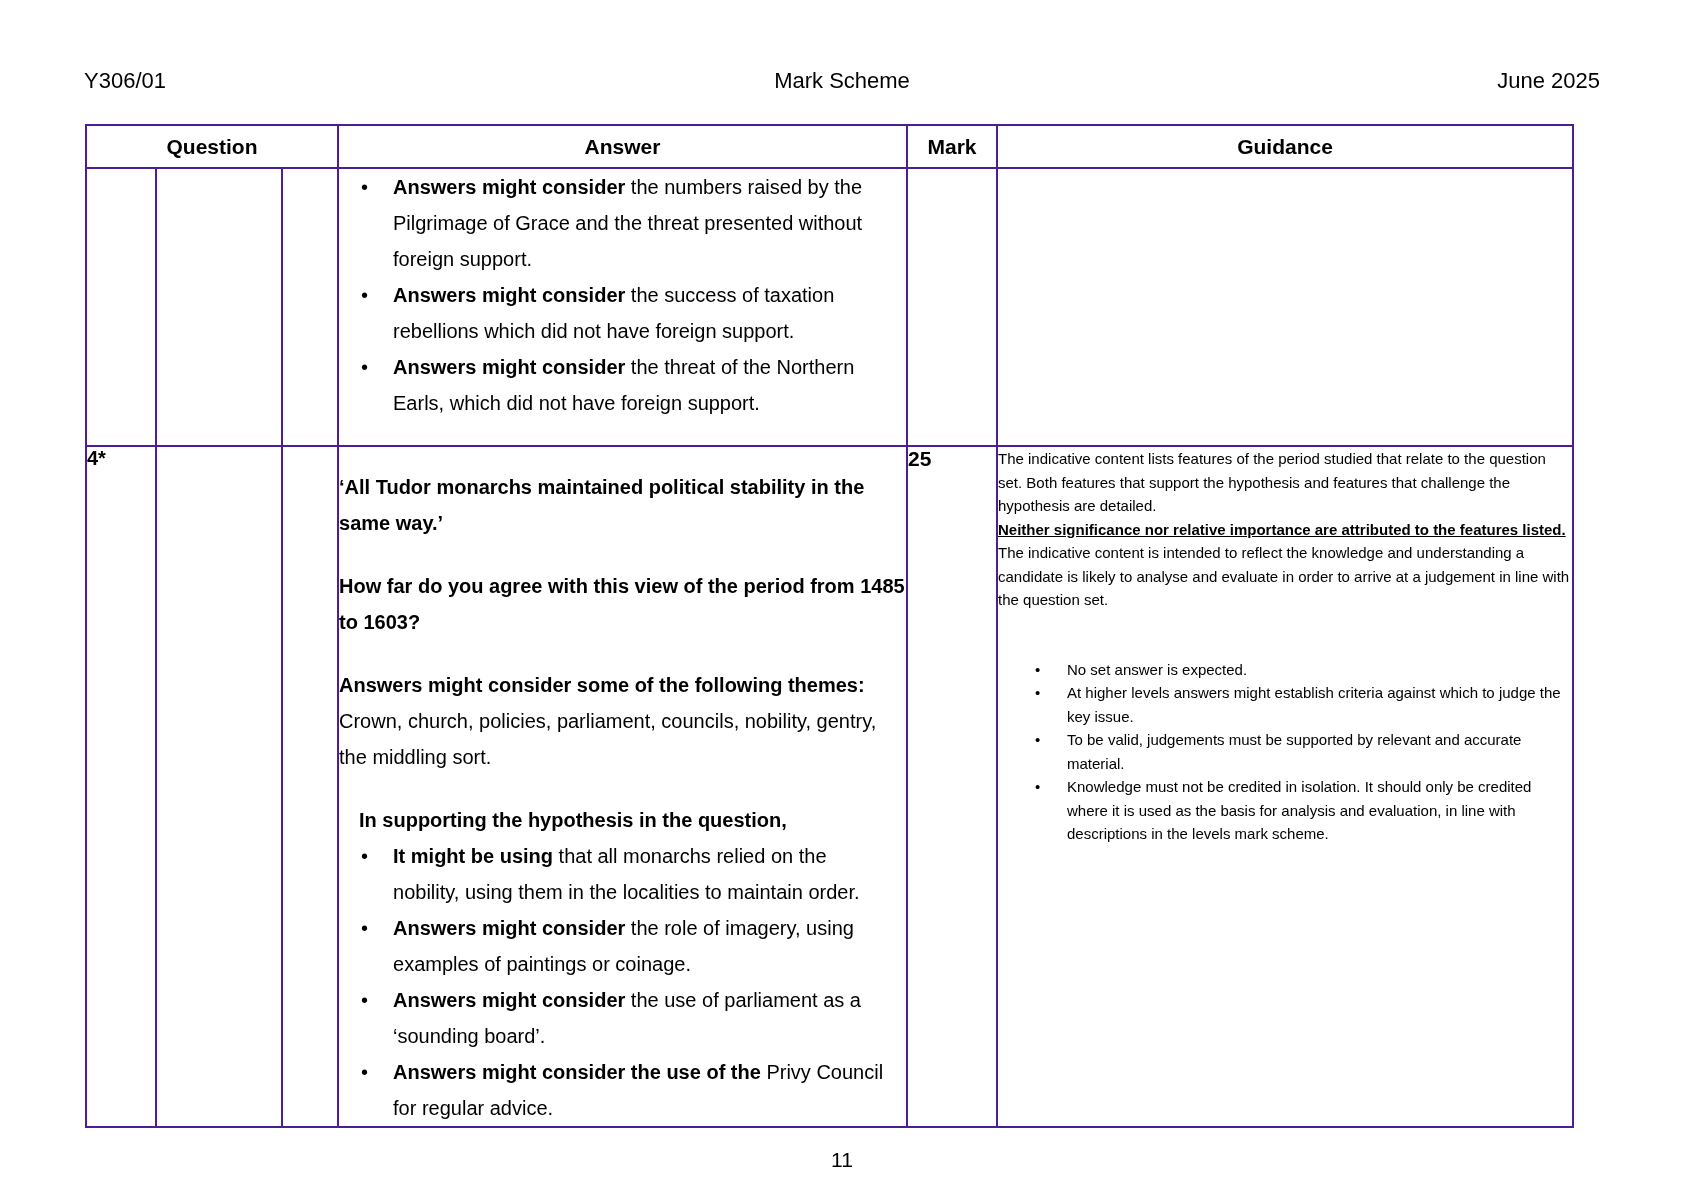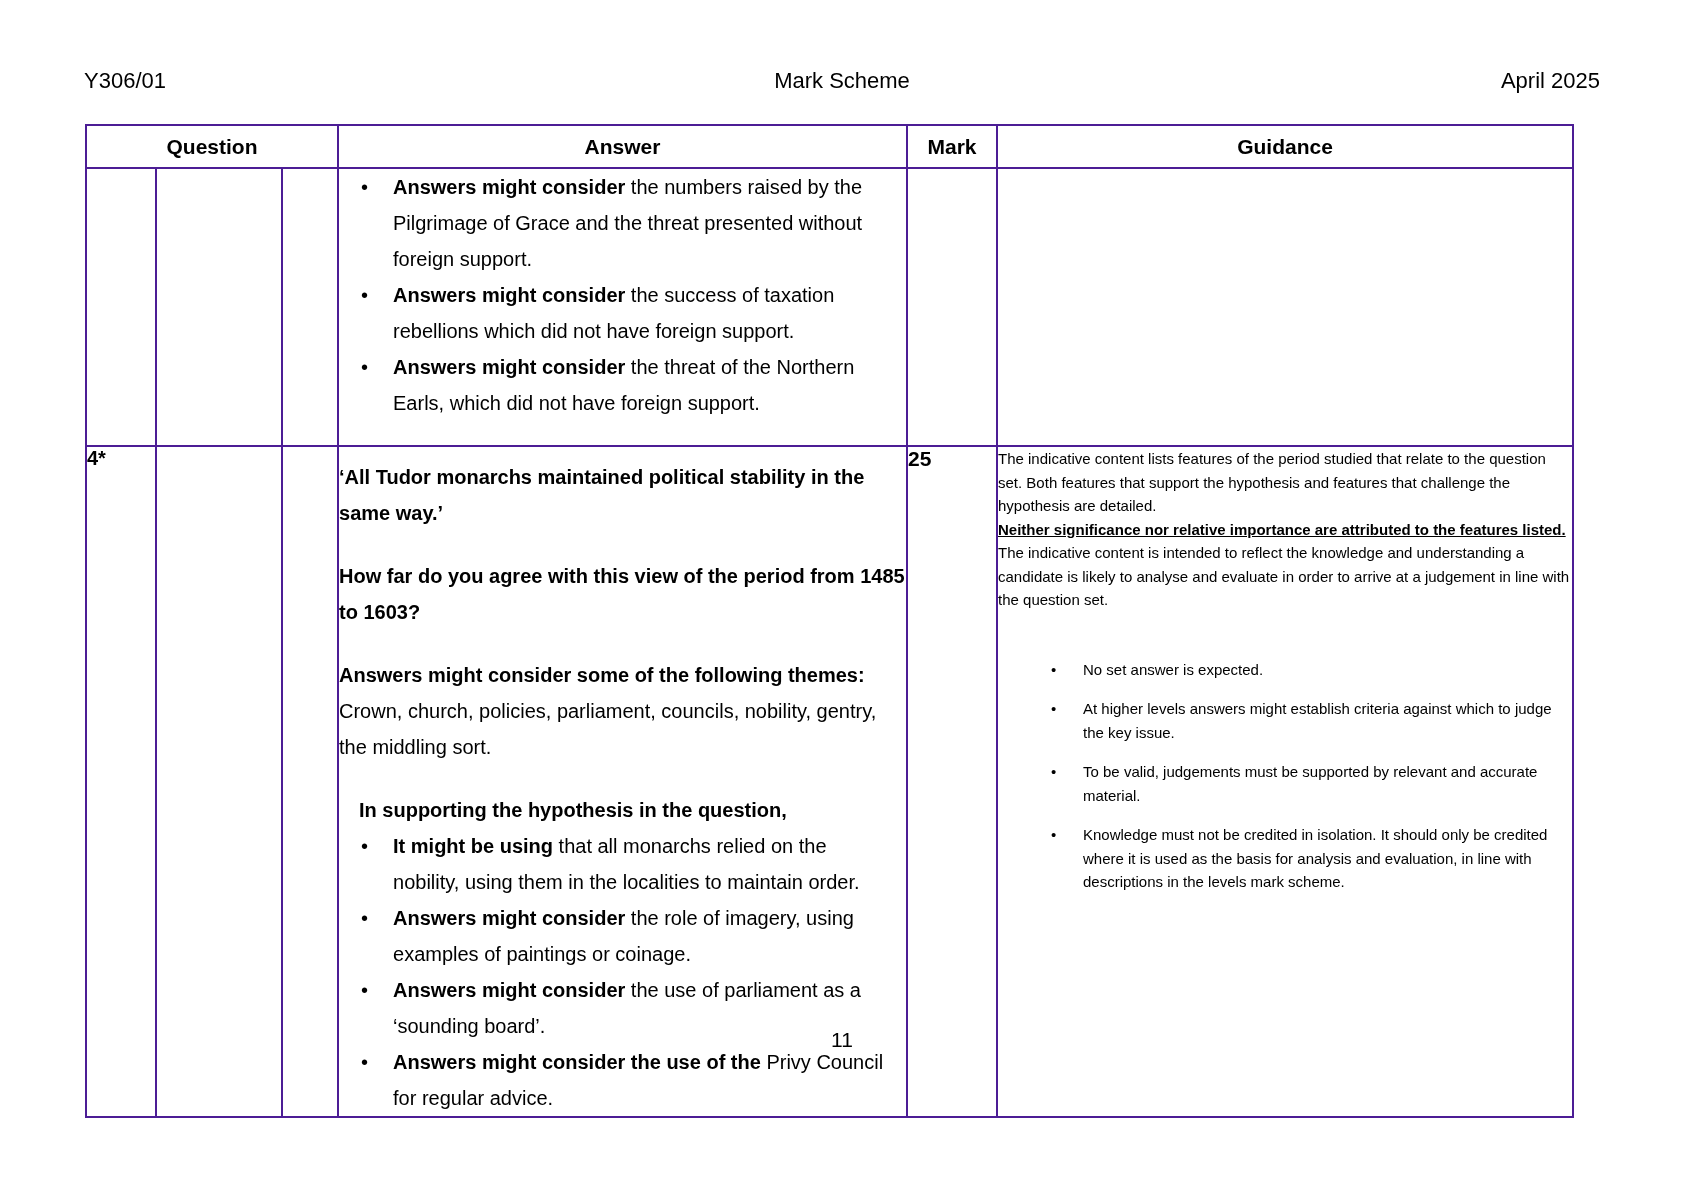--- a/index.html
+++ b/index.html
@@ -35,54 +35,54 @@
     font-size:21px; font-weight:bold;
   }
   tr.row-cont  { height:278px; }
   tr.row-main  { height:598px; }
 
   
   td.qcell { padding:11px 4px 0 9px; font-weight:bold; font-size:20px; }
 
   
   td.acell { padding:2px 75px 0 12px; line-height:36px; }
-  td.acell.main { padding-top:12px; }
+  td.acell.main { padding-top:22px; }
   td.acell p { margin:0 0 27px 0; }
   td.acell p.nogap { margin-bottom:0; }
   .bold { font-weight:bold; }
   .support-heading { font-weight:bold; margin:0; padding-left:20px; }
 
   ul.blist { list-style:none; margin:0 8px 0 0; padding:0; }
   ul.blist li { position:relative; padding-left:54px; margin:0; }
   ul.blist li::before { content:"\2022"; position:absolute; left:22px; }
 
   
   td.mcell { padding:5px 0 0 11px; font-weight:bold; font-size:21px; }
 
   
   td.gcell { padding:6px 50px 0 12px; font-size:15px; line-height:23.5px; }
   td.gcell p { margin:0; }
   .gemph { font-weight:bold; text-decoration:underline; }
   ul.glist { list-style:none; margin:46px 0 0 0; padding:0; }
-  ul.glist li { position:relative; padding-left:69px; margin:16px; }
+  ul.glist li { position:relative; padding-left:69px; margin:0; }
   ul.glist li::before { content:"\2022"; position:absolute; left:37px; }
 
   
   .page-footer {
-    position:absolute; left:0; top:1028px; width:1684px;
+    position:absolute; left:0; top:1148px; width:1684px;
     text-align:center; font-size:21px;
   }
 </style>
 </head>
 <body>
 
 <div class="page-header">
   <span class="left">Y306/01</span>
   <span class="center">Mark Scheme</span>
-  <span class="right">April 2025</span>
+  <span class="right">June 2025</span>
 </div>
 
 <table class="ms">
   <colgroup>
     <col style="width:70px">
       <col style="width:126px">
       <col style="width:56px">
     <col style="width:569px">
       <col style="width:90px">
       <col style="width:576px">

